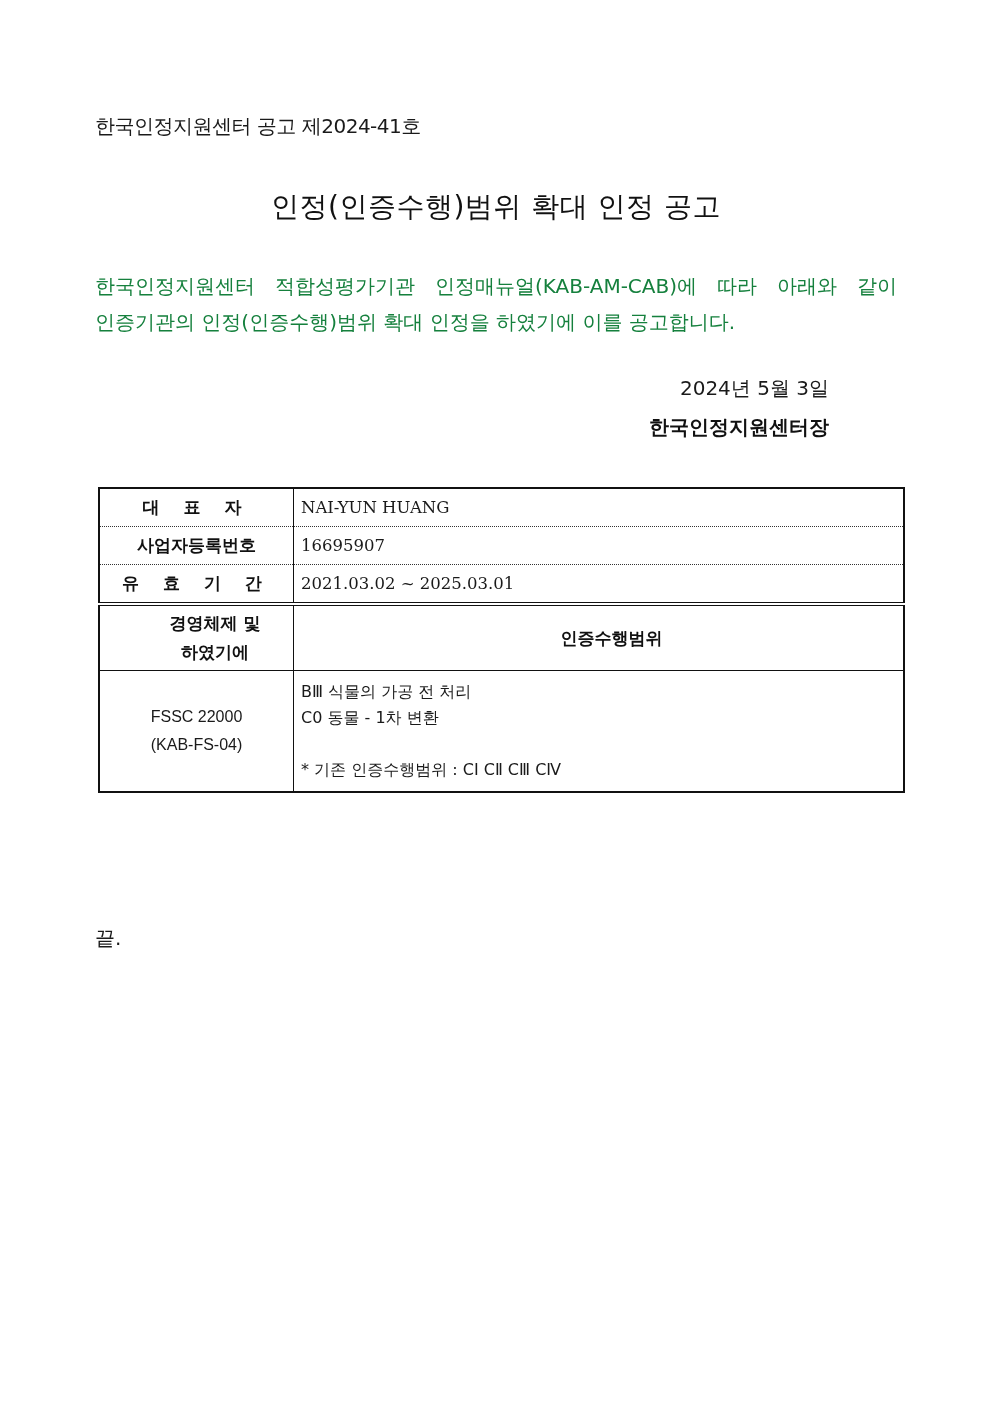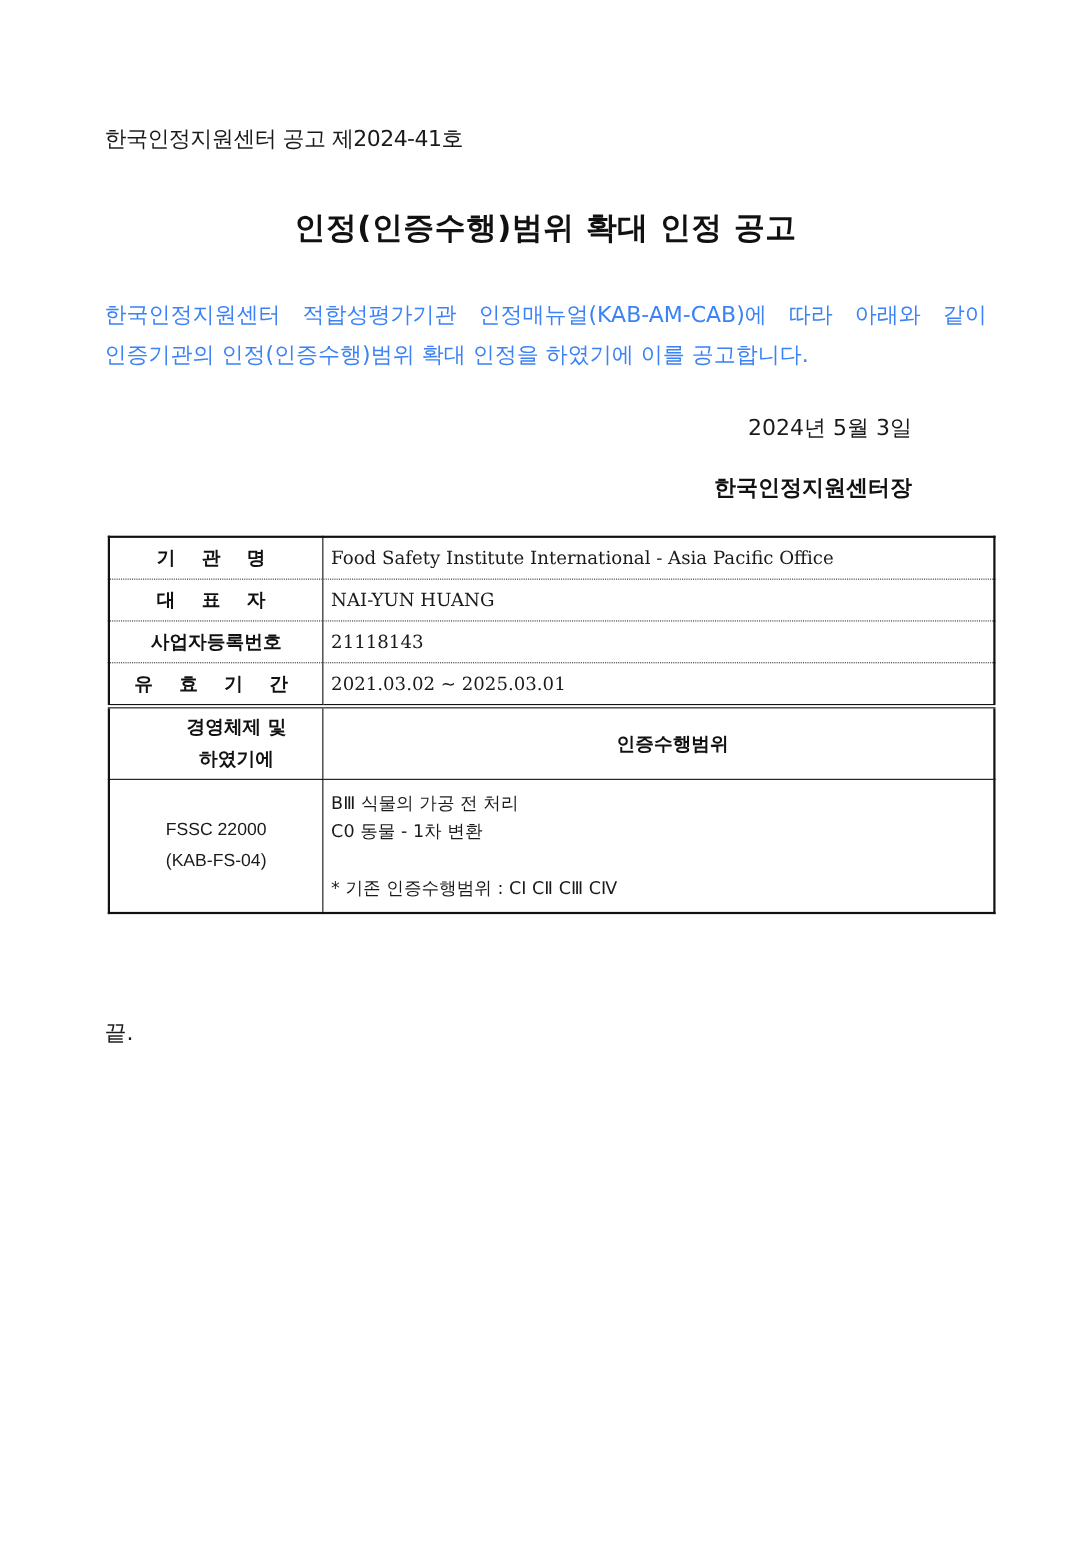--- a/index.html
+++ b/index.html
@@ -29,55 +29,55 @@
     font-weight: normal;
     color: #1a1a1a;
   }
   .doc-title {
     position: absolute;
     left: 0;
     width: 992px;
     top: 188px;
     text-align: center;
     font-size: 28px;
-    font-weight: bold;
+    font-weight: normal;
     font-family: "DejaVu Sans", sans-serif;
     letter-spacing: 0.5px;
     color: #111;
   }
   .body-text {
     position: absolute;
     left: 95px;
     width: 802px;
     top: 268px;
     font-size: 20px;
     line-height: 36px;
     text-align: justify;
     text-align-last: left;
     font-family: "DejaVu Sans", sans-serif;
-    color: #3b82f6;
+    color: #15803d;
   }
   .body-text .line1 {
     display: block;
     text-align: justify;
     text-align-last: justify;
   }
   .body-text .line2 { display: block; }
   .sign-date {
     position: absolute;
     right: 95px;
     top: 375px;
     font-size: 20px;
     font-family: "DejaVu Sans", sans-serif;
     color: #1a1a1a;
   }
   .sign-org {
     position: absolute;
     right: 95px;
-    top: 430px;
+    top: 414px;
     font-size: 20px;
     font-weight: bold;
     font-family: "DejaVu Sans", sans-serif;
     color: #111;
   }
   table.info {
     position: absolute;
     left: 98px;
     top: 487px;
     width: 807px;
@@ -162,31 +162,27 @@
   <div class="body-text">
     <span class="line1">한국인정지원센터 적합성평가기관 인정매뉴얼(KAB-AM-CAB)에 따라 아래와 같이</span>
     <span class="line2">인증기관의 인정(인증수행)범위 확대 인정을 하였기에 이를 공고합니다.</span>
   </div>
 
   <div class="sign-date">2024년 5월 3일</div>
   <div class="sign-org">한국인정지원센터장</div>
 
   <table class="info">
     <tbody>
-        <tr class="r1">
-      <td class="label spaced">기 관 명</td>
-      <td class="value">Food Safety Institute International - Asia Pacific Office</td>
-    </tr>
     <tr class="r2">
       <td class="label spaced">대 표 자</td>
       <td class="value">NAI-YUN HUANG</td>
     </tr>
     <tr class="r3">
       <td class="label">사업자등록번호</td>
-      <td class="value">21118143</td>
+      <td class="value">16695907</td>
     </tr>
     <tr class="r5">
       <td class="label spaced">유 효 기 간</td>
       <td class="value">2021.03.02 ~ 2025.03.01</td>
     </tr>
     <tr class="r6">
       <td class="label">
         <div>경영체제 및</div>
         <div>하였기에</div>
       </td>

